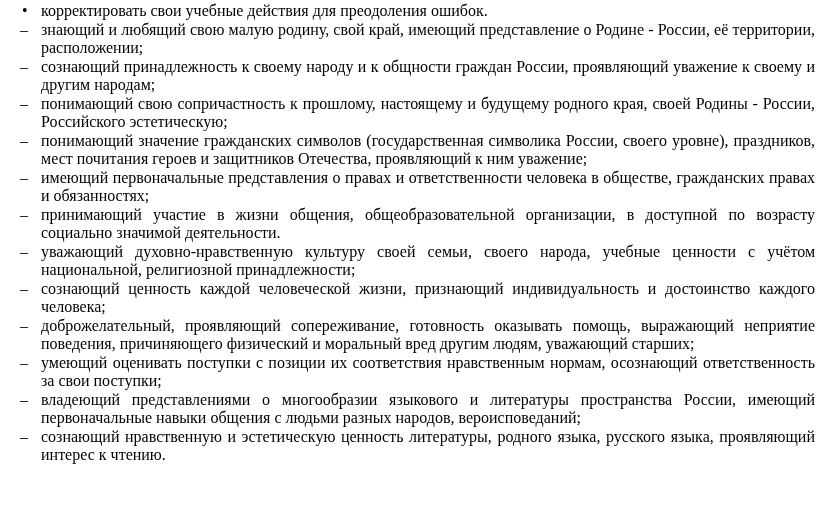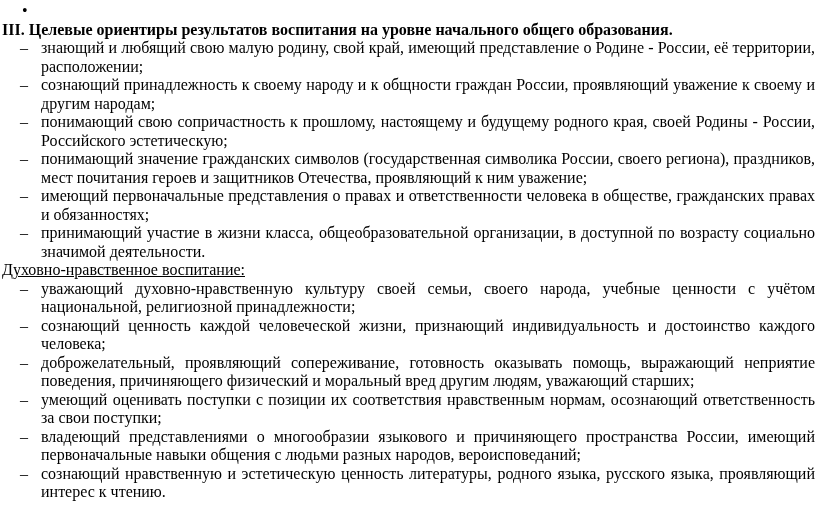--- a/index.html
+++ b/index.html
@@ -37,72 +37,71 @@
   .li.intro { text-align: left; }
   .li.intro .marker { left: 20px; }
 </style>
 </head>
 <body>
 
 <div class="page">
 
   <div class="li intro">
     <span class="marker">•</span>
+    <span>корректировать свои учебные действия для преодоления ошибок.</span>
   </div>
 
-  <div class="heading">III. Целевые ориентиры результатов воспитания на уровне начального общего образования.</div>
 
   <div>
     <div class="li">
       <span class="marker">–</span>
       <span>знающий и любящий свою малую родину, свой край, имеющий представление о Родине - России, её территории, расположении;</span>
     </div>
     <div class="li">
       <span class="marker">–</span>
       <span>сознающий принадлежность к своему народу и к общности граждан России, проявляющий уважение к своему и другим народам;</span>
     </div>
     <div class="li">
       <span class="marker">–</span>
       <span>понимающий свою сопричастность к прошлому, настоящему и будущему родного края, своей Родины - России, Российского эстетическую;</span>
     </div>
     <div class="li">
       <span class="marker">–</span>
-      <span>понимающий значение гражданских символов (государственная символика России, своего региона), праздников, мест почитания героев и защитников Отечества, проявляющий к ним уважение;</span>
+      <span>понимающий значение гражданских символов (государственная символика России, своего уровне), праздников, мест почитания героев и защитников Отечества, проявляющий к ним уважение;</span>
     </div>
     <div class="li">
       <span class="marker">–</span>
       <span>имеющий первоначальные представления о правах и ответственности человека в обществе, гражданских правах и обязанностях;</span>
     </div>
     <div class="li">
       <span class="marker">–</span>
-      <span>принимающий участие в жизни класса, общеобразовательной организации, в доступной по возрасту социально значимой деятельности.</span>
+      <span>принимающий участие в жизни общения, общеобразовательной организации, в доступной по возрасту социально значимой деятельности.</span>
     </div>
   </div>
 
   <div>
-    <div class="section-title">Духовно-нравственное воспитание:</div>
     <div class="li">
       <span class="marker">–</span>
       <span>уважающий духовно-нравственную культуру своей семьи, своего народа, учебные ценности с учётом национальной, религиозной принадлежности;</span>
     </div>
     <div class="li">
       <span class="marker">–</span>
       <span>сознающий ценность каждой человеческой жизни, признающий индивидуальность и достоинство каждого человека;</span>
     </div>
     <div class="li">
       <span class="marker">–</span>
       <span>доброжелательный, проявляющий сопереживание, готовность оказывать помощь, выражающий неприятие поведения, причиняющего физический и моральный вред другим людям, уважающий старших;</span>
     </div>
     <div class="li">
       <span class="marker">–</span>
       <span>умеющий оценивать поступки с позиции их соответствия нравственным нормам, осознающий ответственность за свои поступки;</span>
     </div>
     <div class="li">
       <span class="marker">–</span>
-      <span>владеющий представлениями о многообразии языкового и причиняющего пространства России, имеющий первоначальные навыки общения с людьми разных народов, вероисповеданий;</span>
+      <span>владеющий представлениями о многообразии языкового и литературы пространства России, имеющий первоначальные навыки общения с людьми разных народов, вероисповеданий;</span>
     </div>
     <div class="li">
       <span class="marker">–</span>
       <span>сознающий нравственную и эстетическую ценность литературы, родного языка, русского языка, проявляющий интерес к чтению.</span>
     </div>
   </div>
 
 </div>
 
 </body></html>

